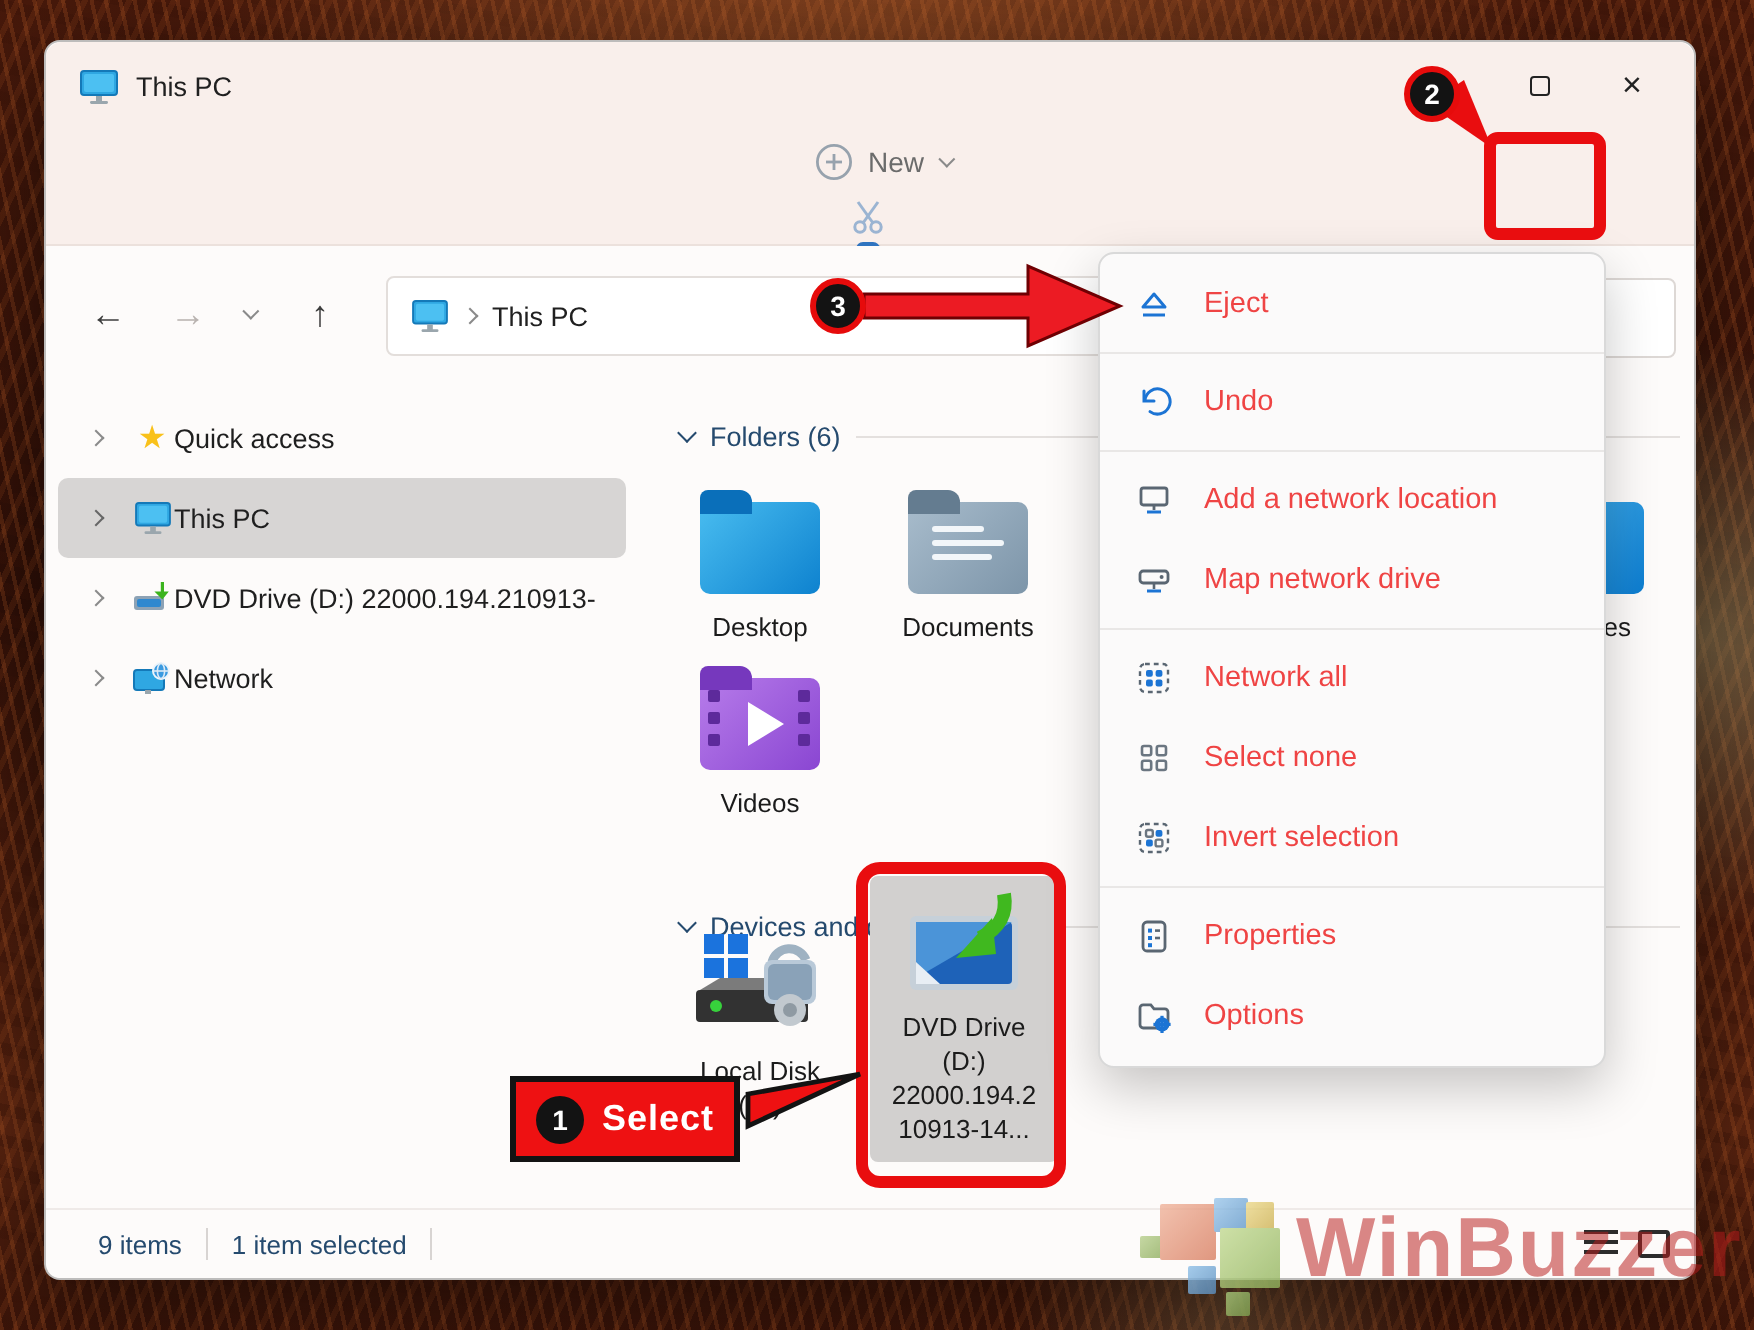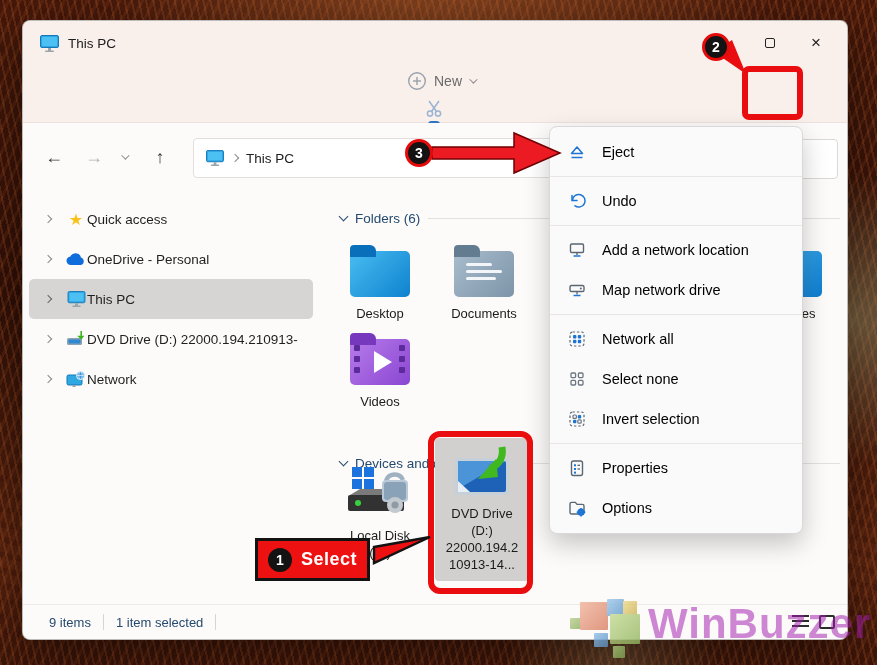--- a/index.html
+++ b/index.html
@@ -76,21 +76,21 @@
   .doclines { position:absolute; left:12px; top:12px; width:36px; }
   .doclines i { display:block; height:3px; background:#f2f6f9; border-radius:2px; margin-bottom:4px; }
   .doclines i:nth-child(1){ width:26px;} .doclines i:nth-child(2){ width:36px;} .doclines i:nth-child(3){ width:30px;}
   .play-tri { position:absolute; left:24px; top:12px; width:0; height:0; border-left:18px solid #fff; border-top:11px solid transparent; border-bottom:11px solid transparent; }
   .film-dots { position:absolute; top:6px; width:7px; } .film-dots i { display:block; width:6px; height:6px; background:#5d2a9b; border-radius:1px; margin-bottom:5px; }
   .film-dots.left { left:4px; } .film-dots.right { right:4px; }
   
   .ctxmenu { position:absolute; left:526px; top:105px; width:254px; background:#fbfafa;
     border:1px solid #d9d9d9; border-radius:8px; box-shadow:0 10px 26px rgba(0,0,0,.22); padding:5px 0; z-index:40; }
   .menu-item { height:40px; display:flex; align-items:center; padding-left:17px; gap:15px; }
-  .menu-label { font-size:14.5px; color:#000000; }
+  .menu-label { font-size:14.5px; color:#ef4444; }
   .menu-sep { height:1px; background:#e9e7e6; margin:4px 0; }
   
   .statusbar { position:absolute; left:0; bottom:0; width:100%; height:35px; background:#fdfbfa;
     border-top:1px solid #efeae8; border-radius:0 0 8px 8px; display:flex; align-items:center; }
   .status-text { font-size:13px; color:#254a6e; }
   .st-sep { width:1px; height:16px; background:#d8d4d2; margin:0 12px; }
   .status-right { position:absolute; right:12px; display:flex; gap:10px; align-items:center; }
   .sr-lines { width:17px; } .sr-lines i { display:block; height:0; border-top:2px solid #2c2c2c; margin-bottom:3px; }
   .sr-thumb { width:16px; height:14px; border:2px solid #2c2c2c; border-radius:2px; }
   
@@ -98,21 +98,21 @@
   .redbox { border:6px solid #e90d0f; border-radius:7px; background:transparent; }
   .badge { width:28px; height:28px; border-radius:50%; background:#131313; border:3.5px solid #e60b0b;
     color:#fff; font-weight:bold; font-size:14px; display:flex; align-items:center; justify-content:center; }
   .select-label { display:flex; align-items:center; gap:9px; background:#ee1112; border:3px solid #131313; padding:0 10px; height:43px; }
   .select-label .num { width:24px; height:24px; background:#131313; border-radius:50%; color:#fff; font-weight:bold; font-size:14px; display:flex; align-items:center; justify-content:center; }
   .select-label .txt { color:#fff; font-weight:bold; font-size:18px; letter-spacing:.5px; }
   
   .watermark { position:absolute; left:566px; top:588px; z-index:80; display:flex; align-items:flex-start; pointer-events:none; }
   .cubes { position:relative; width:80px; height:74px; opacity:.8; }
   .cube { position:absolute; border-radius:1px; }
-  .wm-text { font-size:42px; font-weight:bold; color:#a21caf; opacity:.52; letter-spacing:1px; margin:12px 0 0 2px; }
+  .wm-text { font-size:42px; font-weight:bold; color:#b91c1c; opacity:.52; letter-spacing:1px; margin:12px 0 0 2px; }
 </style>
 </head>
 <body>
 
 <div class="window">
 
   <div class="titlebar">
     <svg class="tb-icon" width="19" height="17" viewBox="0 0 19 17">
       <rect x="0.5" y="0.5" width="18" height="12" rx="1.5" fill="#2fa7e2" stroke="#1479b8"></rect>
       <rect x="2" y="2" width="15" height="9" rx="1" fill="#4cc0f2"></rect>
@@ -235,31 +235,20 @@
     <div class="sidebar">
 
       <div class="side-item">
         <span class="side-chev">
             <span class="chev light" style="transform:rotate(-45deg);"></span>
           </span>
         <span class="side-icon star-glyph">★</span>
         <span class="side-label">Quick access</span>
       </div>
 
-      <div class="side-item">
-        <span class="side-chev">
-            <span class="chev light" style="transform:rotate(-45deg);"></span>
-          </span>
-        <span class="side-icon">
-          <svg width="20" height="14" viewBox="0 0 20 14">
-              <path d="M5 13 a4.2 4.2 0 0 1 -.6-8.4 A5.6 5.6 0 0 1 15 5.4 a3.9 3.9 0 0 1 -.6 7.6 Z" fill="#0f6ddb"></path>
-            </svg>
-        </span>
-        <span class="side-label">OneDrive - Personal</span>
-      </div>
 
       <div class="side-item selected">
         <span class="side-chev">
             <span class="chev" style="transform:rotate(-45deg);"></span>
           </span>
         <span class="side-icon">
           <svg width="19" height="16" viewBox="0 0 19 17">
             <rect x="0.5" y="0.5" width="18" height="12" rx="1.5" fill="#2fa7e2" stroke="#1479b8"></rect>
             <rect x="2" y="2" width="15" height="9" rx="1" fill="#4cc0f2"></rect>
             <rect x="8" y="13" width="3" height="3" fill="#9aa6ad"></rect>

